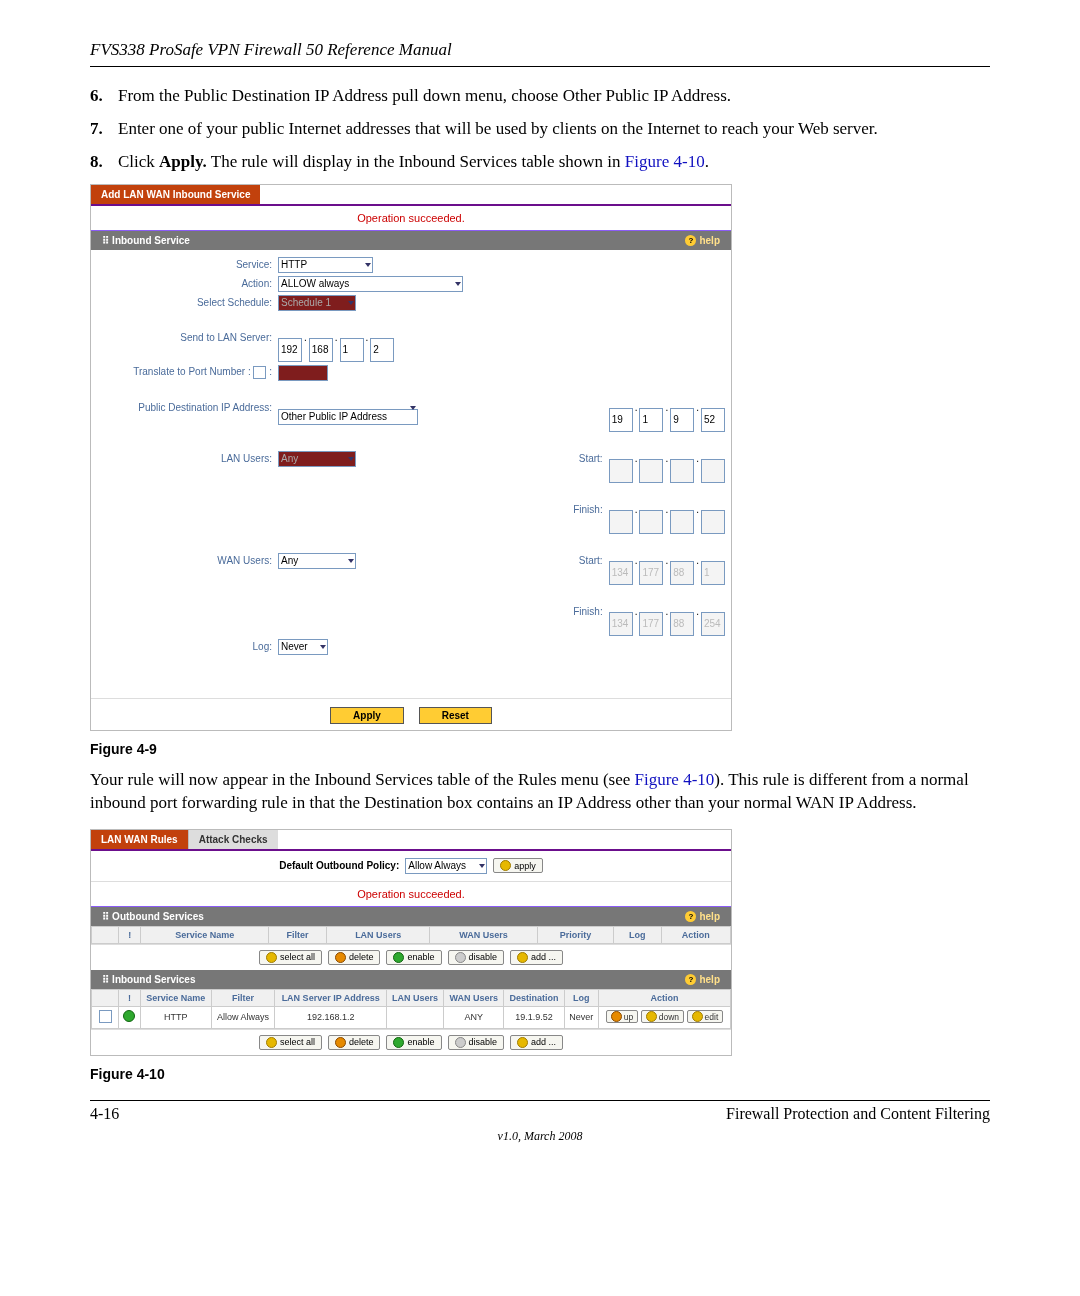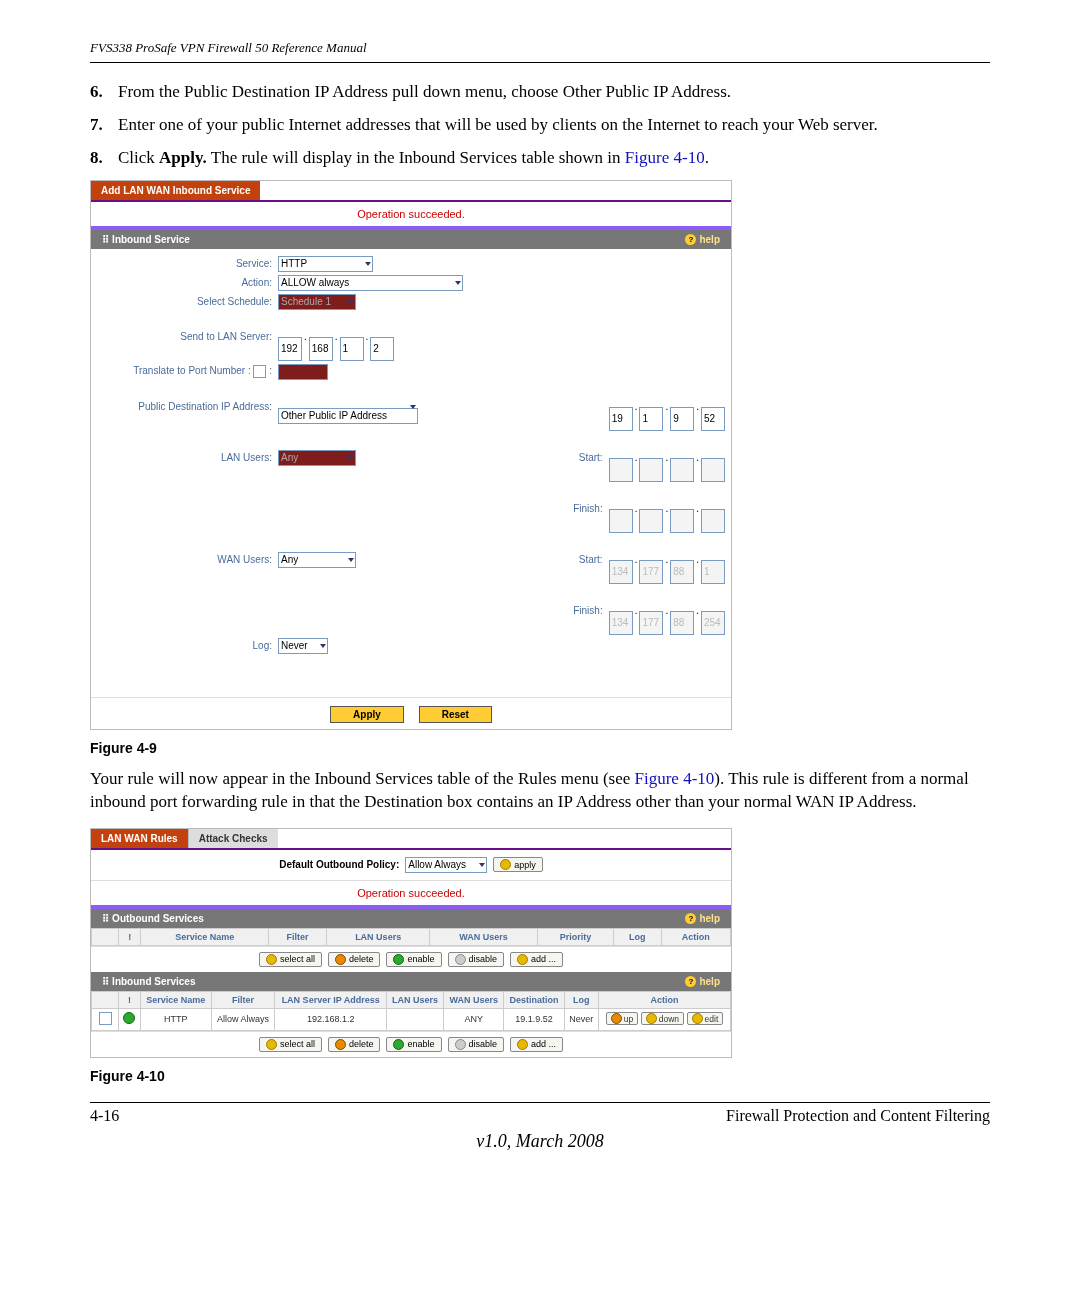--- a/index.html
+++ b/index.html
@@ -5,21 +5,21 @@
   body {
     font-family: "Times New Roman", serif;
     background: #fff;
     margin: 0;
     padding: 40px 90px 30px 90px;
     color: #000;
     font-size: 17px;
   }
   .header-title {
     font-style: italic;
-    font-size: 13px;
+    font-size: 17px;
     margin-bottom: 6px;
   }
   hr.rule {
     border: none;
     border-top: 1.5px solid #000;
     margin: 4px 0 18px 0;
   }
   hr.rule-bottom {
     border: none;
     border-top: 1.5px solid #000;
@@ -55,21 +55,21 @@
   }
   .footer {
     display: flex;
     justify-content: space-between;
     font-size: 16px;
     margin-top: 4px;
   }
   .version {
     text-align: center;
     font-style: italic;
-    font-size: 18px;
+    font-size: 12px;
     margin-top: 6px;
   }
 
   
   .panel {
     font-family: Verdana, Arial, sans-serif;
     font-size: 10px;
     border: 1px solid #bbb;
     width: 640px;
     margin-top: 6px;
@@ -84,21 +84,21 @@
     color: #fff;
     font-weight: bold;
     padding: 4px 10px;
     font-size: 10px;
   }
   .status-msg {
     color: #c00;
     text-align: center;
     padding: 6px;
     font-size: 11px;
-    border-bottom: 4px solid #8b5cf6;
+    border-bottom: 1px solid #8b5cf6;
   }
   .section-bar {
     background: #777;
     color: #fff;
     font-weight: bold;
     padding: 4px 11px;
     display: flex;
     justify-content: space-between;
     align-items: center;
     font-size: 10px;

